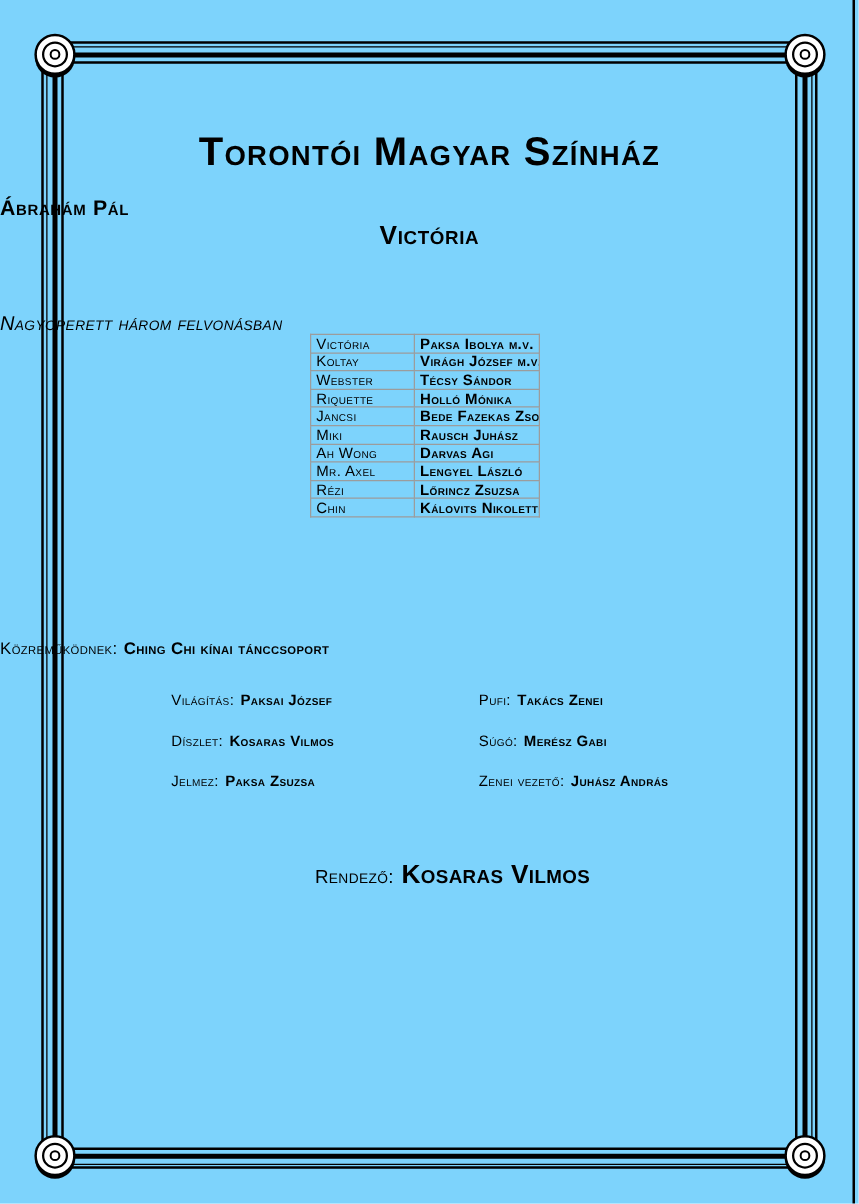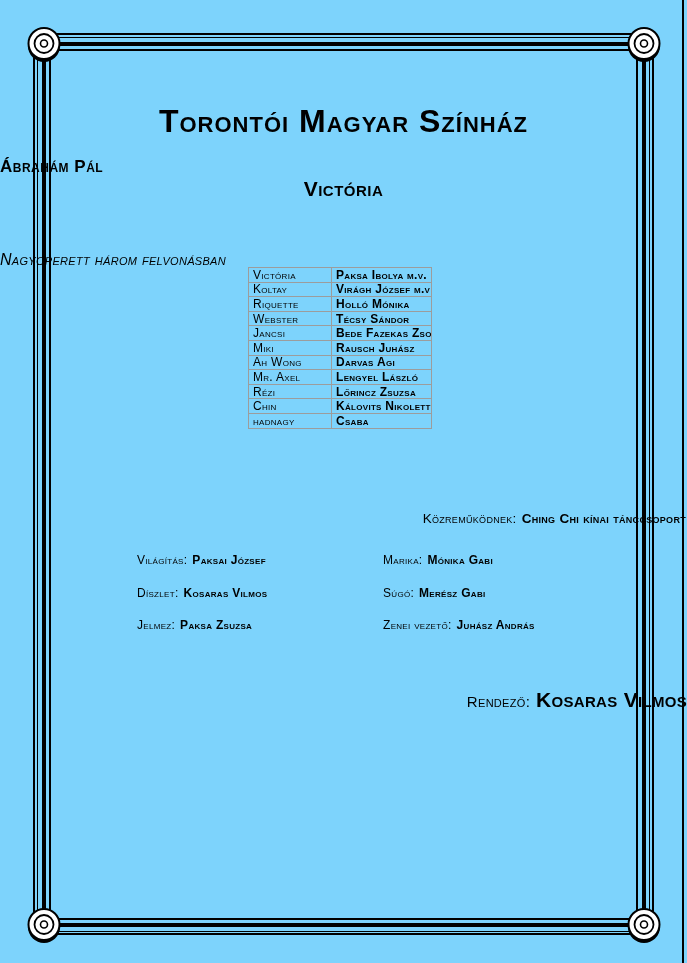--- a/index.html
+++ b/index.html
@@ -53,32 +53,32 @@
   table.cast td {
     border: 1px solid #9c9c9c;
     height: 14.6px; line-height: 1;
     font-size: 12px; font-variant: small-caps; letter-spacing: 0.3px;
     padding: 0 2px 0 4px; vertical-align: middle; overflow: hidden; white-space: nowrap;
   }
   table.cast td.role  { width: 83px; }
   table.cast td.actor { width: 100px; font-weight: bold; }
   .contributors {
     position: absolute; left: 0; top: 511px; width: 686px;
-    text-align: right; font-size: 13.5px; font-variant: small-caps; letter-spacing: 0.3px;
+    text-align: left; font-size: 13.5px; font-variant: small-caps; letter-spacing: 0.3px;
   }
   .contributors .val { font-weight: bold; margin-left: 5px; }
   .credits-col { position: absolute; top: 553px; font-size: 12px; }
   .credits-col .line { height: 14px; margin-bottom: 18.5px; white-space: nowrap;
     font-variant: small-caps; letter-spacing: 0.3px; }
   .credits-left  { left: 137px; }
   .credits-right { left: 383px; }
   .credits-col .name { font-weight: bold; margin-left: 5px; }
   .director {
     position: absolute; left: 0; top: 688px; width: 687px;
-    text-align: right; font-variant: small-caps; letter-spacing: 0.3px; padding-left: 37px;
+    text-align: center; font-variant: small-caps; letter-spacing: 0.3px; padding-left: 37px;
   }
   .director .lbl { font-size: 15px; }
   .director .name { font-size: 21px; font-weight: bold; margin-left: 6px; }
 </style>
 </head>
 <body>
 
 <div class="page">
 
   <div class="frame frame-1"></div>
@@ -121,26 +121,26 @@
     <tbody>
         <tr>
       <td class="role">Victória</td>
       <td class="actor">Paksa Ibolya m.v.</td>
     </tr>
     <tr>
       <td class="role">Koltay</td>
       <td class="actor">Virágh József m.v.</td>
     </tr>
     <tr>
+      <td class="role">Webster</td>
+      <td class="actor">Técsy Sándor</td>
+    </tr>
+    <tr>
       <td class="role">Riquette</td>
       <td class="actor">Holló Mónika</td>
-    </tr>
-    <tr>
-      <td class="role">Webster</td>
-      <td class="actor">Técsy Sándor</td>
     </tr>
     <tr>
       <td class="role">Jancsi</td>
       <td class="actor">Bede Fazekas Zsolt</td>
     </tr>
     <tr>
       <td class="role">Miki</td>
       <td class="actor">Rausch Juhász</td>
     </tr>
     <tr>
@@ -152,45 +152,41 @@
       <td class="actor">Lengyel László</td>
     </tr>
     <tr>
       <td class="role">Rézi</td>
       <td class="actor">Lőrincz Zsuzsa</td>
     </tr>
     <tr>
       <td class="role">Chin</td>
       <td class="actor">Kálovits Nikolette</td>
     </tr>
-    <tr>
-      <td class="role">hadnagy</td>
-      <td class="actor">Csaba</td>
-    </tr>
   </tbody>
     </table>
 
   <div class="contributors">
     <span class="lbl">Közreműködnek:</span><span class="val">Ching Chi kínai tánccsoport</span>
   </div>
 
   <div class="credits-col credits-left">
     <div class="line">
       <span>Világítás:</span><span class="name">Paksai József</span>
     </div>
     <div class="line">
       <span>Díszlet:</span><span class="name">Kosaras Vilmos</span>
     </div>
     <div class="line">
       <span>Jelmez:</span><span class="name">Paksa Zsuzsa</span>
     </div>
   </div>
   <div class="credits-col credits-right">
     <div class="line">
-      <span>Marika:</span><span class="name">Mónika Gabi</span>
+      <span>Pufi:</span><span class="name">Takács Zenei</span>
     </div>
     <div class="line">
       <span>Súgó:</span><span class="name">Merész Gabi</span>
     </div>
     <div class="line">
       <span>Zenei vezető:</span><span class="name">Juhász András</span>
     </div>
   </div>
 
   <div class="director">

